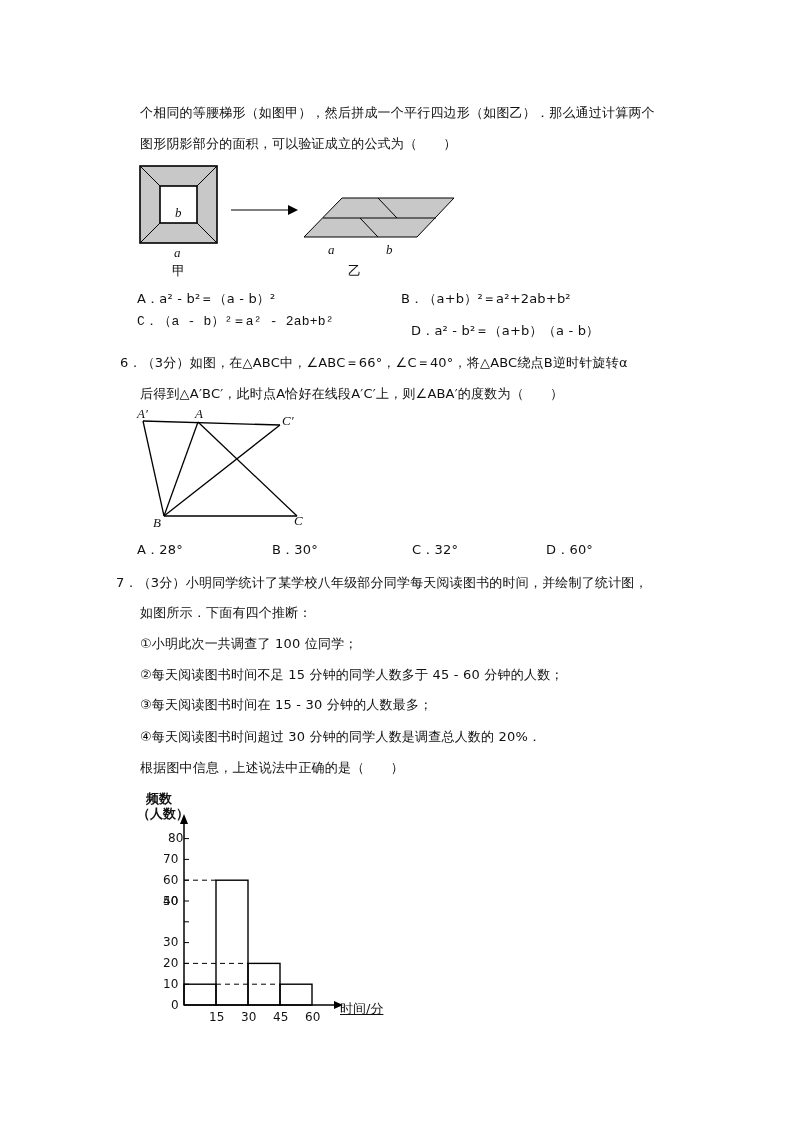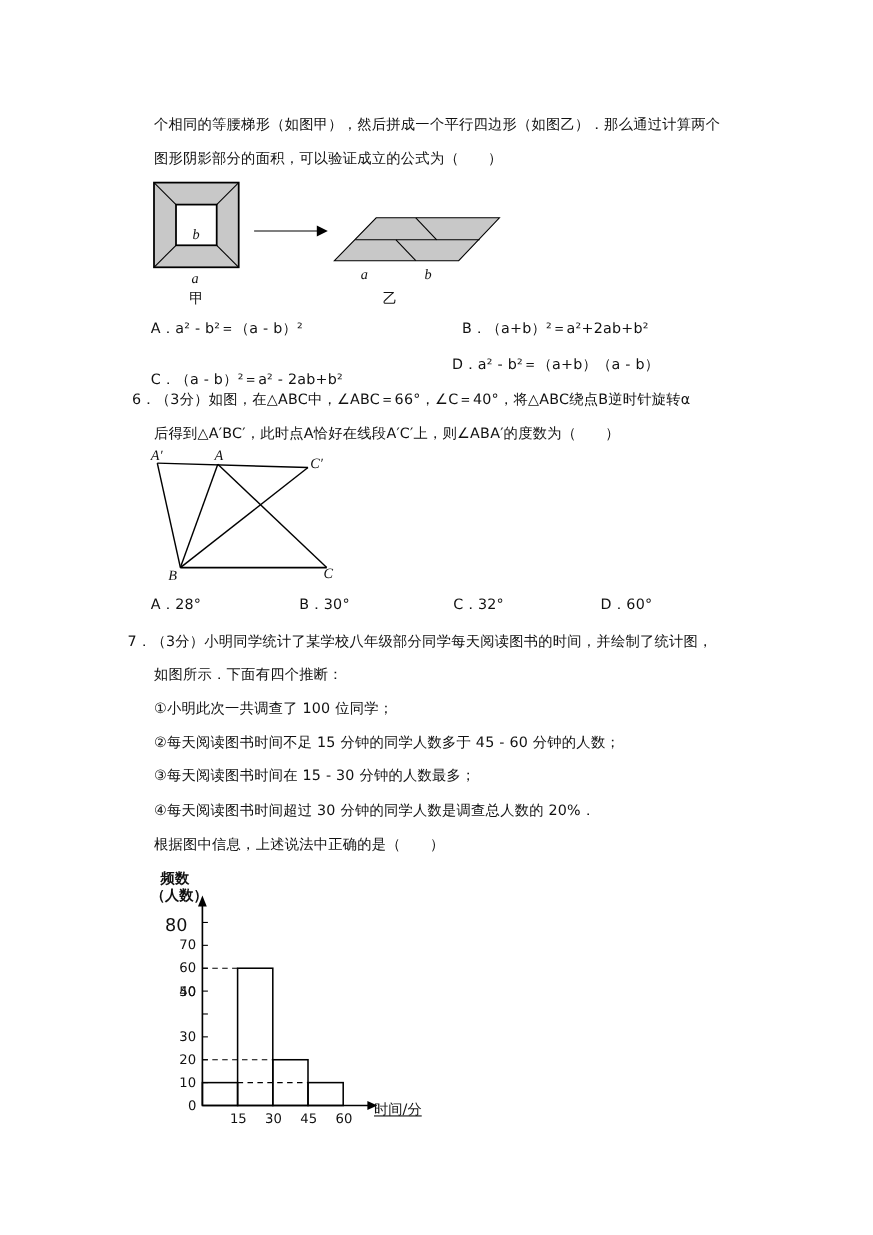--- a/index.html
+++ b/index.html
@@ -39,24 +39,24 @@
   <line x1="378" y1="198" x2="397" y2="218" stroke="#000" stroke-width="1"></line>
   <line x1="360" y1="218" x2="378" y2="237" stroke="#000" stroke-width="1"></line>
 </svg>
 <div class="lbl serif-it" style="left:328px; top:242px;">a</div>
 <div class="lbl serif-it" style="left:386px; top:242px;">b</div>
 <div class="lbl" style="left:348px; top:262px;">乙</div>
 
 <div class="line" style="left:137px; top:290px;">
   <span>A．</span><span>a² - b²＝（a - b）²</span>
 </div>
-<div class="line" style="left:420px; top:290px;">
+<div class="line" style="left:401px; top:290px;">
   <span>B．</span><span>（a+b）²＝a²+2ab+b²</span>
 </div>
-<div class="line" style="left:137px; top:336px;">
+<div class="line" style="left:137px; top:312px;font-family:Liberation Mono, monospace;">
   <span>C．</span><span>（a - b）²＝a² - 2ab+b²</span>
 </div>
 <div class="line" style="left:411px; top:322px;">
   <span>D．</span><span>a² - b²＝（a+b）（a - b）</span>
 </div>
 
 <div class="line" style="left:120px; top:354px;">6．（3分）如图，在△ABC中，∠ABC＝66°，∠C＝40°，将△ABC绕点B逆时针旋转α</div>
 <div class="line" style="left:140px; top:385px;">后得到△A′BC′，此时点A恰好在线段A′C′上，则∠ABA′的度数为（　　）</div>
 
 <svg class="fig" style="left:130px; top:400px;" width="190" height="135" viewBox="130 400 190 135">
@@ -122,21 +122,21 @@
     <rect x="280" y="984.2" width="32" height="20.8"></rect>
   </g>
 
   <g stroke="#000" stroke-width="1" stroke-dasharray="5,4">
     <line x1="184" y1="880.2" x2="216" y2="880.2"></line>
     <line x1="184" y1="963.4" x2="248" y2="963.4"></line>
     <line x1="216" y1="984.2" x2="280" y2="984.2"></line>
   </g>
 </svg>
 
-<div class="lbl" style="left:150px; top:831px; font-size:16px;">80</div>
+<div class="lbl" style="left:168px; top:831px; font-size:12px;">80</div>
 <div class="lbl" style="left:163px; top:852px; font-size:12px;">70</div>
 <div class="lbl" style="left:163px; top:873px; font-size:12px;">60</div>
 <div class="lbl" style="left:163px; top:894px; font-size:12px;">50</div>
 <div class="lbl" style="left:163px; top:894px; font-size:12px;">40</div>
 <div class="lbl" style="left:163px; top:935px; font-size:12px;">30</div>
 <div class="lbl" style="left:163px; top:956px; font-size:12px;">20</div>
 <div class="lbl" style="left:163px; top:977px; font-size:12px;">10</div>
 <div class="lbl" style="left:171px; top:998px; font-size:12px;">0</div>
 
 <div class="lbl" style="left:209px; top:1010px; font-size:12px;">15</div>

